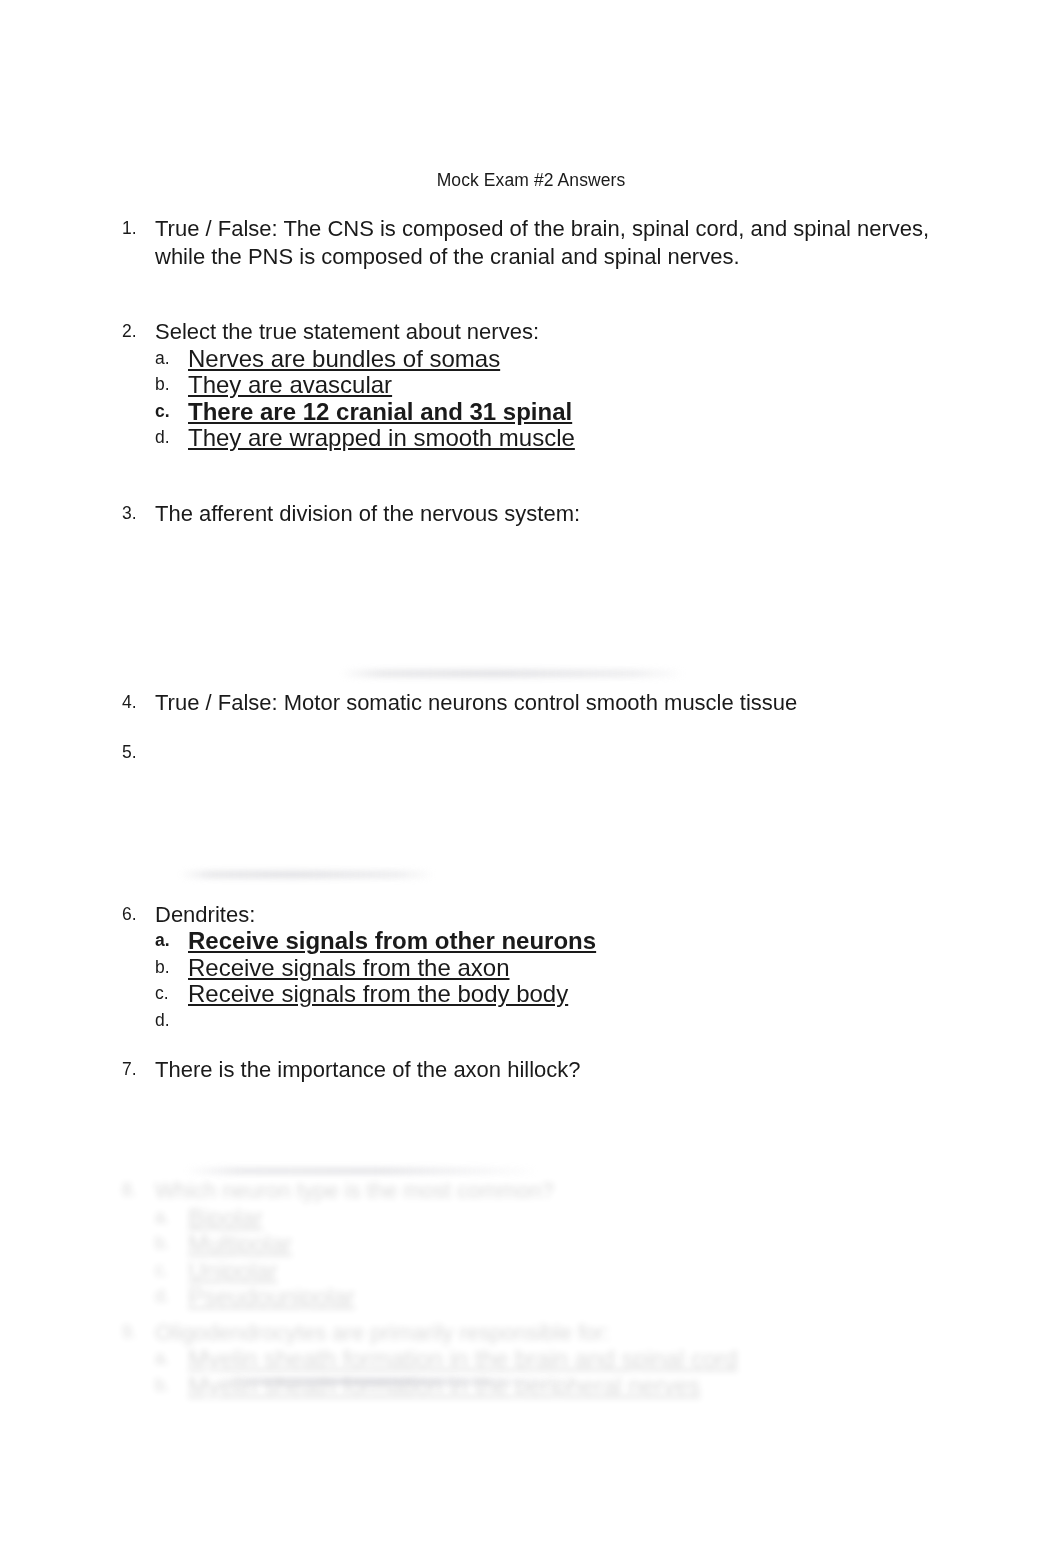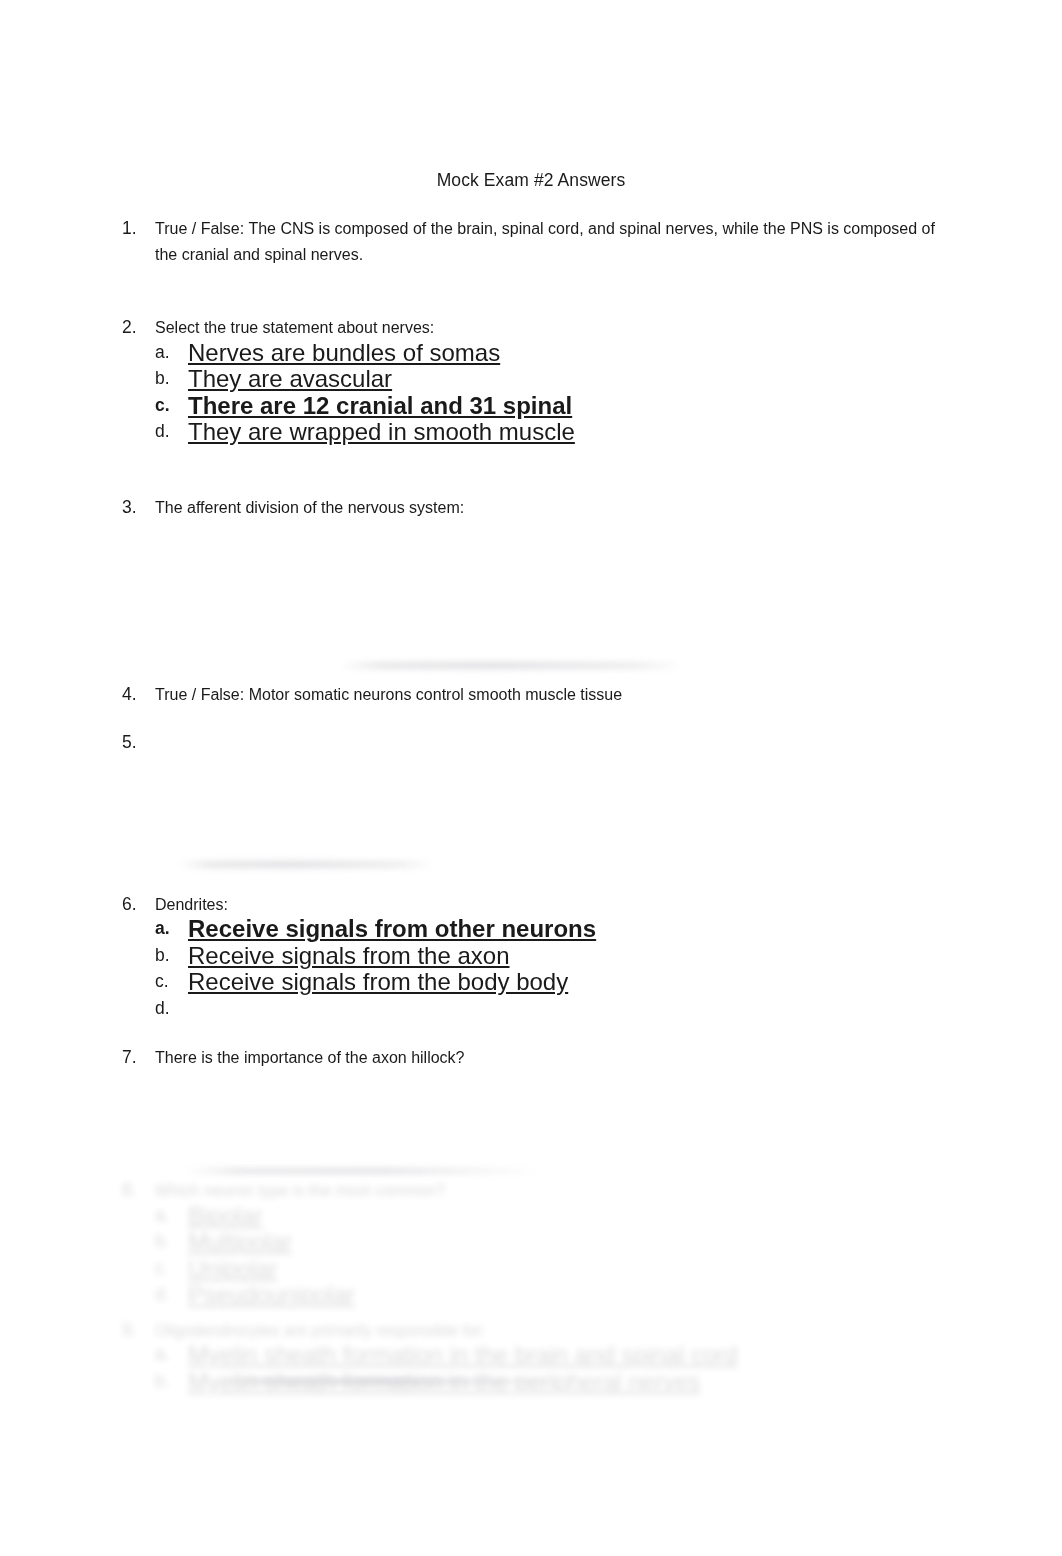--- a/index.html
+++ b/index.html
@@ -62,21 +62,21 @@
     left: -33px;
     top: 0;
     width: 28px;
     text-align: left;
     font-size: 17.5px;
     line-height: 25.5px;
     color: #1a1a1a;
   }
   .q-text {
     display: inline;
-    font-size: 16px;
+    font-size: 22px;
     line-height: 25.5px;
     margin-top: 20px;
   }
   .bold-answer {
     font-weight: normal;
   }
 
   
   .options {
     margin: 0;

